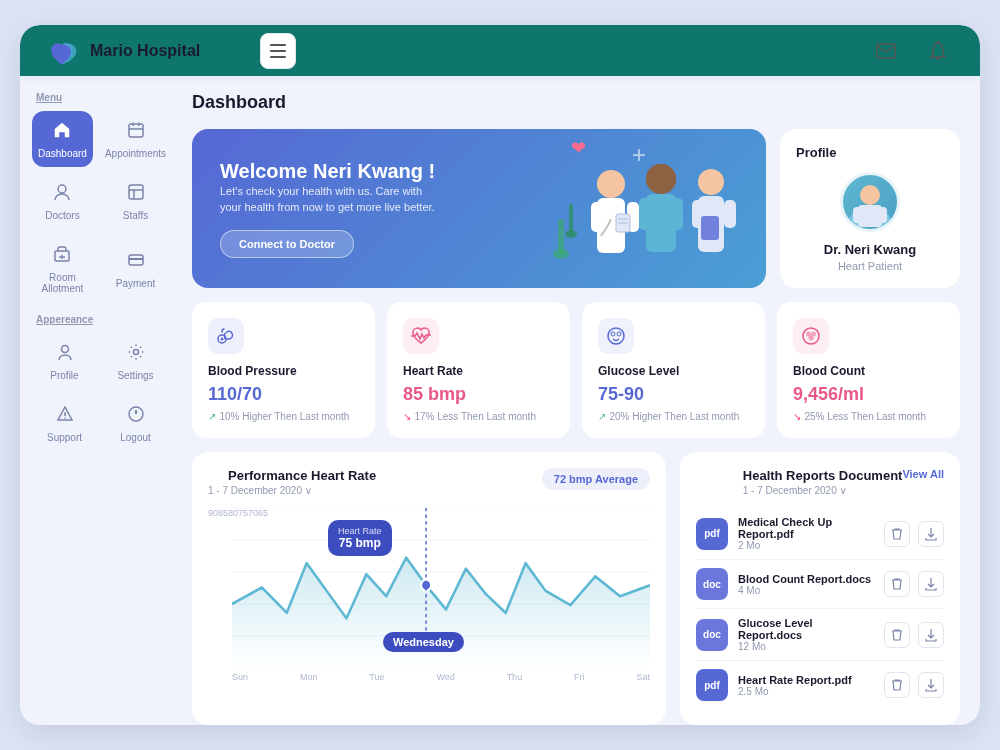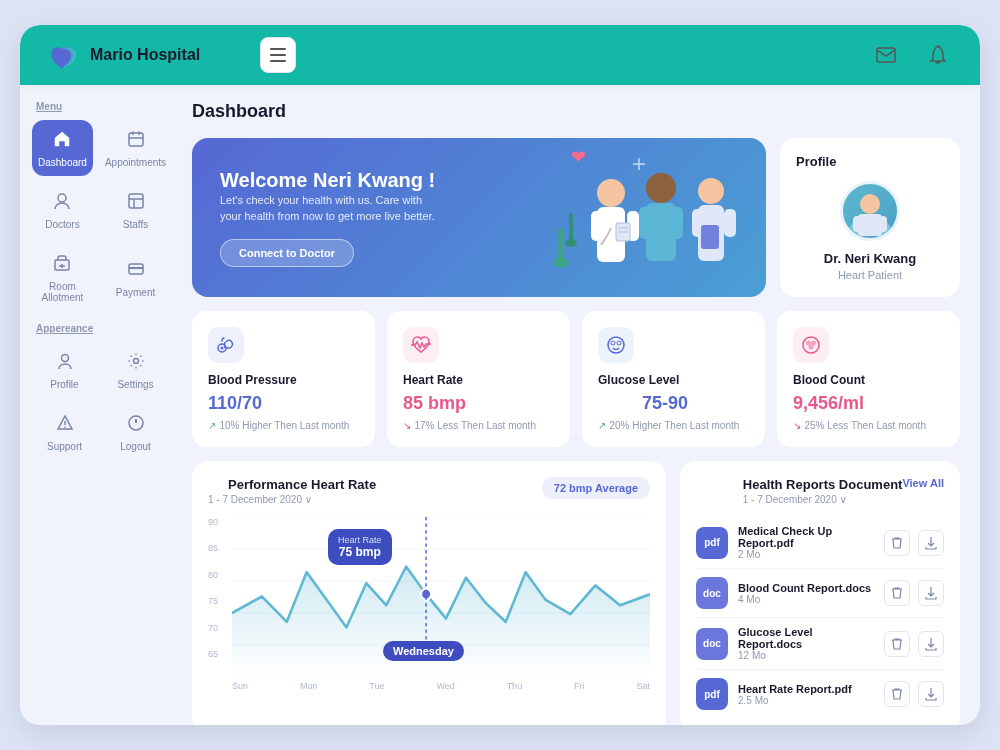--- a/index.html
+++ b/index.html
@@ -18,22 +18,22 @@
       height: 700px;
       background: #f0f3fc;
       border-radius: 20px;
       display: flex;
       flex-direction: column;
       overflow: hidden;
       box-shadow: 0 8px 30px rgba(0,0,0,0.1);
     }
     
     .header {
-      height: 60px;
-      background: #14b8a6;
+      height: 51px;
+      background: #0f766e;
       display: flex;
       align-items: center;
       padding: 0 24px;
       border-radius: 20px 20px 0 0;
       flex-shrink: 0;
       position: relative;
       z-index: 10;
       box-shadow: 0 2px 8px rgba(0,0,0,0.05);
     }
     .logo-area {
@@ -383,21 +383,21 @@
       font-weight: 600;
       bottom: 6px;
       left: 180px;
     }
     .chart-y-labels {
       position: absolute;
       left: 0;
       top: 0;
       bottom: 18px;
       display: flex;
-      flex-direction: column;
+      flex-direction: row;
       justify-content: space-between;
       font-size: 9px;
       color: #b0b8d0;
     }
     .chart-x-labels {
       display: flex;
       justify-content: space-between;
       padding: 4px 0 0 24px;
       font-size: 9px;
       color: #b0b8d0;
@@ -722,21 +722,21 @@
         <div class="stat-card">
           <div class="stat-icon-wrap" style="background:#eef3fb;">
             <svg width="22" height="22" viewBox="0 0 22 22" fill="none">
               <circle cx="11" cy="11" r="8" stroke="#5668d4" stroke-width="1.5" fill="none"></circle>
               <circle cx="8" cy="9" r="2" stroke="#5668d4" stroke-width="1" fill="none"></circle>
               <circle cx="14" cy="9" r="2" stroke="#5668d4" stroke-width="1" fill="none"></circle>
               <path d="M8 14 Q11 17 14 14" stroke="#5668d4" stroke-width="1.5" fill="none"></path>
             </svg>
           </div>
           <div class="stat-label">Glucose Level</div>
-          <div class="stat-value" style="color:#5668d4;margin-left:44px;">75-90</div>
+          <div class="stat-value" style="color:#5668d4;">75-90</div>
           <div class="stat-trend">
             <span class="trend-up">↗</span>
             <span>20% Higher Then Last month</span>
           </div>
         </div>
 
         <div class="stat-card">
           <div class="stat-icon-wrap" style="background:#fdeef4;">
             <svg width="22" height="22" viewBox="0 0 22 22" fill="none">
               <circle cx="11" cy="11" r="8" stroke="#e8588a" stroke-width="1.5" fill="none"></circle>

